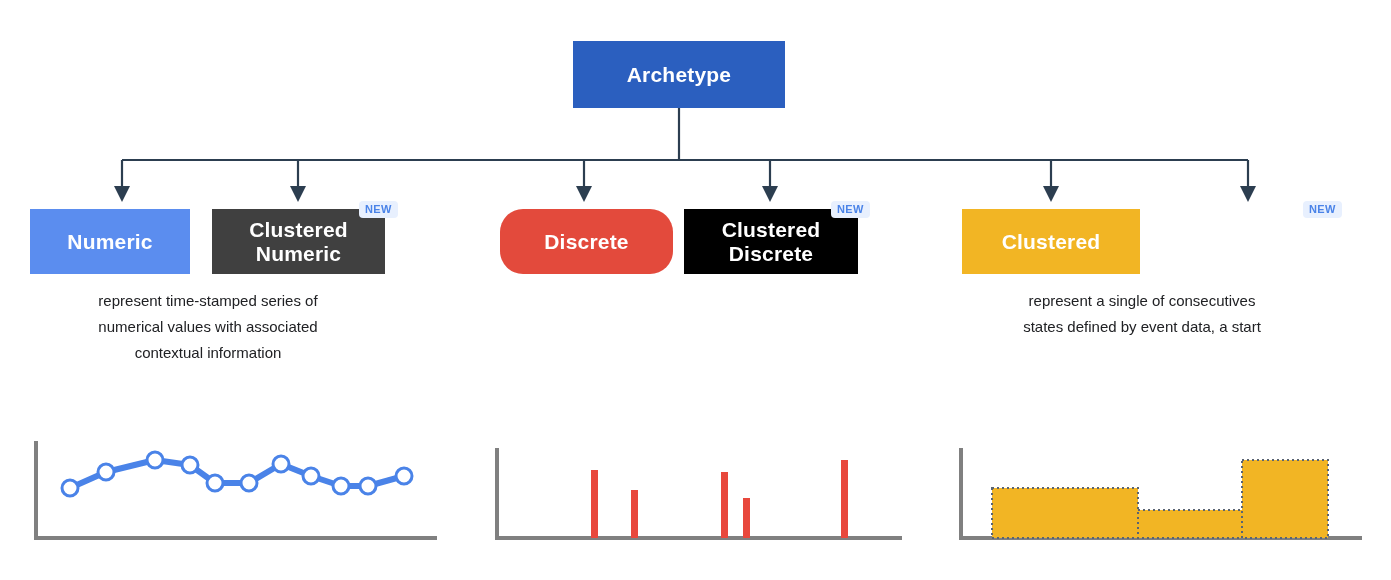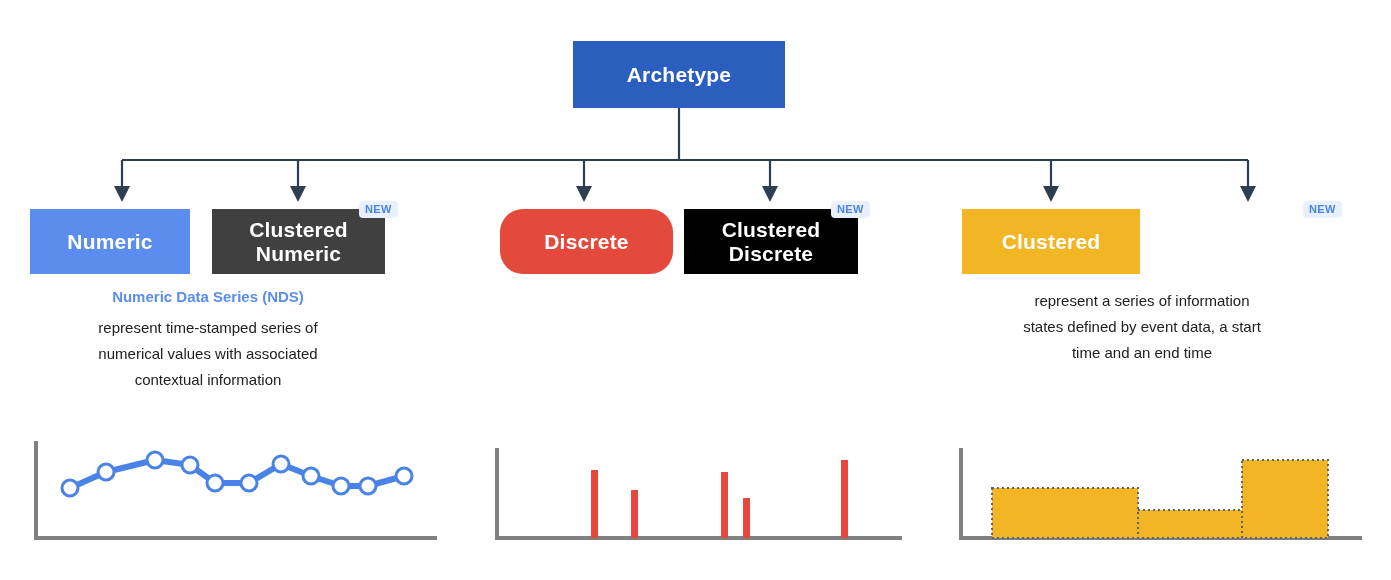--- a/index.html
+++ b/index.html
@@ -106,21 +106,20 @@
   </div>
 
   <div class="node node-child" style="left:212px; top:209px; width:173px; height:65px; background:#404040;">
     <span>Clustered Numeric</span>
   </div>
   <div class="badge-new" style="left:359px; top:201px;">
     <span>NEW</span>
   </div>
 
   <div class="desc" style="left:22px; top:288px; width:372px;">
-    <div class="desc-title" style="color:#5B8DEF;">Numeric Data Series (NDS)</div>
     <div class="desc-line">represent time-stamped series of</div>
     <div class="desc-line">numerical values with associated</div>
     <div class="desc-line">contextual information</div>
   </div>
 
   <div class="node node-child" style="left:500px; top:209px; width:173px; height:65px; background:#E34A3C;border-radius:23px;">
     <span>Discrete</span>
   </div>
 
   <div class="node node-child" style="left:684px; top:209px; width:174px; height:65px; background:#000000;">
@@ -133,23 +132,22 @@
 
   <div class="node node-child" style="left:962px; top:209px; width:178px; height:65px; background:#F2B524;">
     <span>Clustered</span>
   </div>
 
   <div class="badge-new" style="left:1303px; top:201px;">
     <span>NEW</span>
   </div>
 
   <div class="desc" style="left:953px; top:288px; width:378px;">
-    <div class="desc-line">represent a series of information</div>
+    <div class="desc-line">represent a single of consecutives</div>
     <div class="desc-line">states defined by event data, a start</div>
-    <div class="desc-line">time and an end time</div>
   </div>
 
   <svg class="mini" style="left:0; top:0;" width="1391" height="580">
     <g stroke="#808080" stroke-width="4" stroke-linecap="square">
       <line x1="36" y1="443" x2="36" y2="538"></line>
       <line x1="36" y1="538" x2="435" y2="538"></line>
     </g>
     <polyline fill="none" stroke="#4A83E8" stroke-width="6" stroke-linejoin="round" stroke-linecap="round" points="70,488 106,472 155,460 190,465 215,483 249,483 281,464 311,476 341,486 368,486 404,476"></polyline>
     <g fill="#FFFFFF" stroke="#4A83E8" stroke-width="3">
       <circle cx="70" cy="488" r="8"></circle>

